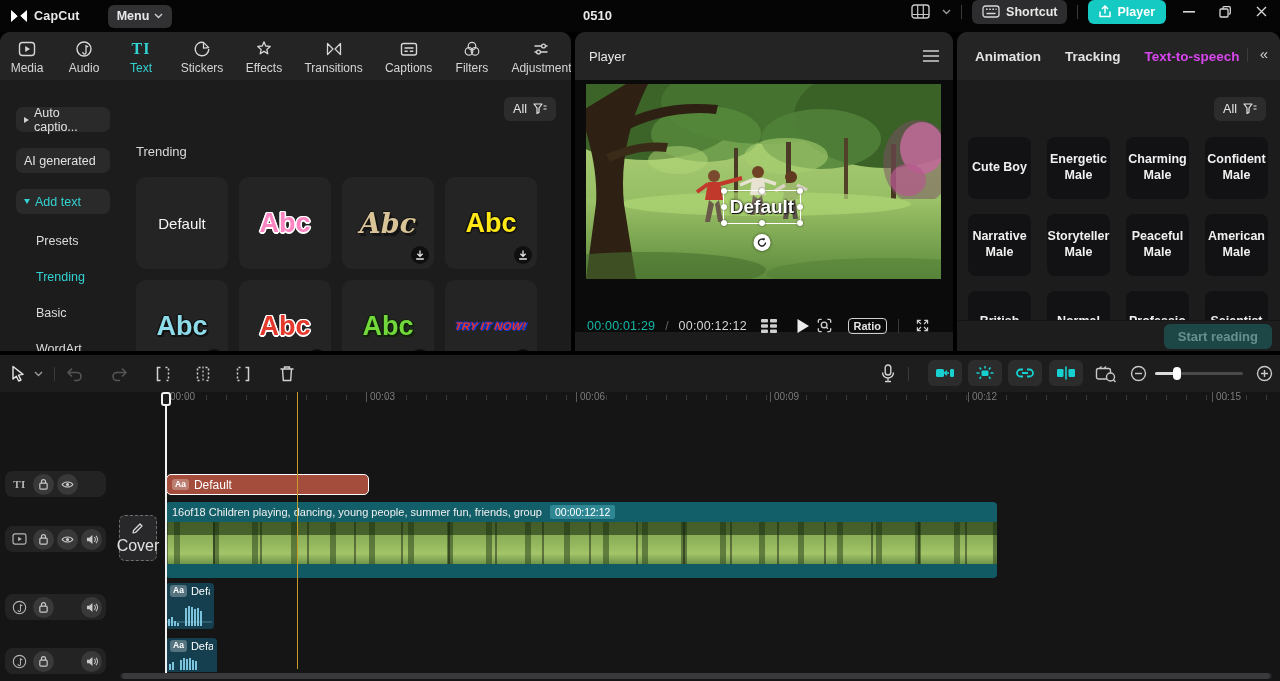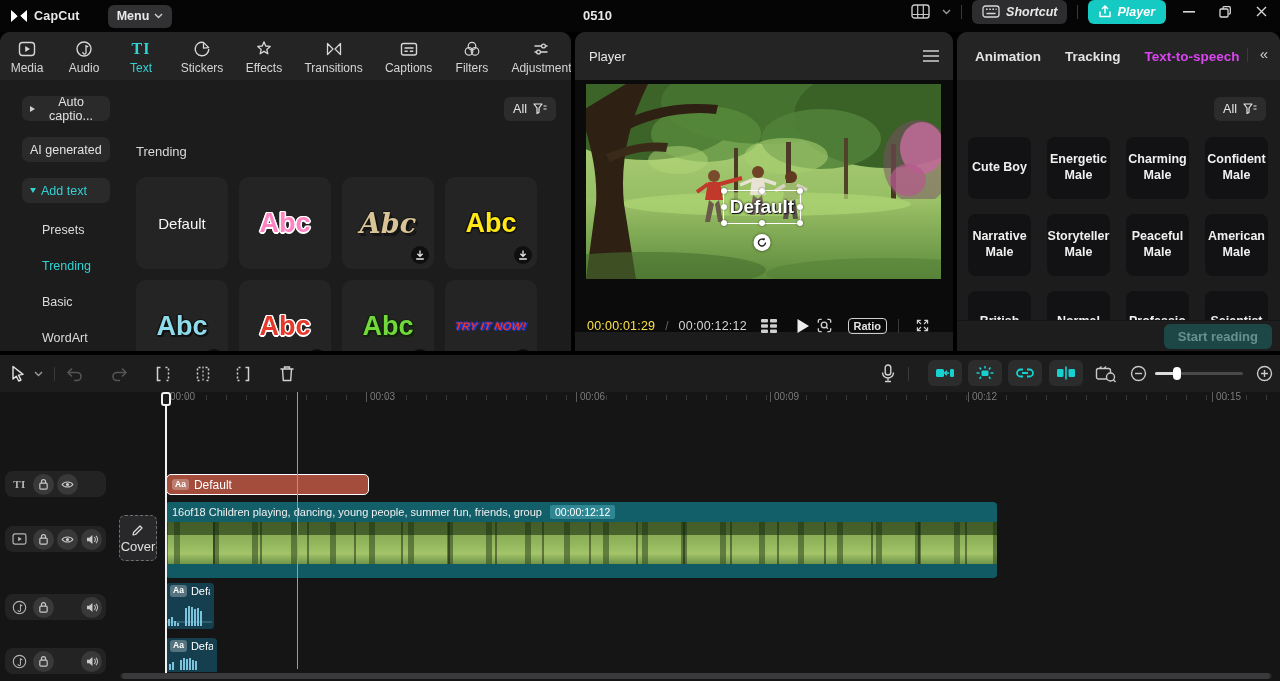--- a/index.html
+++ b/index.html
@@ -7,41 +7,41 @@
   body { position:relative; }
   .abs { position:absolute; }
   svg { display:block; }
 
   
   .topbar { position:absolute; left:0; top:0; width:1280px; height:32px; background:#050506; display:flex; align-items:center; }
   .logo { display:flex; align-items:center; gap:6px; padding:0 10px; }
   .logo-name { font-size:12.5px; font-weight:700; letter-spacing:.2px; }
   .menu-btn { display:flex; align-items:center; gap:5px; background:#313133; border-radius:6px; height:23px; padding:0 9px; margin-left:18px; font-size:12.5px; font-weight:700; }
   .proj-title { position:absolute; left:583px; top:8px; font-size:13px; font-weight:700; }
-  .topbar-right { position:absolute; right:6px; top:0; height:23px; display:flex; align-items:center; gap:10px;font-style:italic; }
+  .topbar-right { position:absolute; right:6px; top:0; height:23px; display:flex; align-items:center; gap:10px; }
   .vdiv { width:1px; height:14px; background:#3a3a3c; }
   .shortcut-btn { display:flex; align-items:center; gap:6px; background:#2d2d2f; border-radius:6px; height:24px; padding:0 10px; font-size:12.5px; font-weight:600; }
   .export-btn { display:flex; align-items:center; gap:6px; background:#14cac2; border-radius:6px; height:24px; padding:0 11px; font-size:12.5px; font-weight:700; color:#fff; }
   .winbtn { width:26px; height:26px; display:flex; align-items:center; justify-content:center; }
 
   
   .panel { position:absolute; top:32px; height:319px; background:#1c1c1d; border-radius:10px 10px 0 0; overflow:hidden; }
   .panel-head { height:48px; background:#242425; display:flex; align-items:center; }
 
   
   .ribbon { display:flex; align-items:flex-start; padding:6px 0 0 10px; gap:23px; height:48px; }
   .ribbon-item { display:flex; flex-direction:column; align-items:center; gap:2px; min-width:34px; }
   .ribbon-item .ric { height:21px; display:flex; align-items:center; justify-content:center; }
   .ribbon-item .rlabel { font-size:12px; color:#d6d6d7; }
   .ribbon-item.active .rlabel { color:#33d2d2; }
   .ti-glyph { font-family:"Liberation Serif",serif; font-size:16px; font-weight:600; color:#33d2d2; letter-spacing:1px; }
 
   
   .left-body { position:absolute; top:48px; left:0; right:0; bottom:0; }
-  .side { position:absolute; left:0; top:0; width:118px; bottom:0; padding:16px 8px 0 22px;text-align:center; }
+  .side { position:absolute; left:0; top:11px; width:118px; bottom:0; padding:16px 8px 0 16px; }
   .side-group { display:flex; align-items:center; gap:5px; background:#2a2a2b; border-radius:7px; height:25px; padding:0 8px; margin-bottom:16px; font-size:12.5px; color:#e2e2e2; }
   .side-group.cyan { color:#33d2d2; }
   .tri-r { width:0;height:0;border-left:5px solid #cfcfcf;border-top:3.5px solid transparent;border-bottom:3.5px solid transparent; }
   .tri-d { width:0;height:0;border-top:5px solid #33d2d2;border-left:3.5px solid transparent;border-right:3.5px solid transparent; }
   .side-sub { margin-top:14px; padding-left:20px; }
   .side-sub .sub-item { font-size:12.5px; color:#dcdcdc; height:22px; margin-bottom:14px; display:flex; align-items:center; }
   .side-sub .sub-item.active { color:#33d2d2; }
 
   .filter-btn { position:absolute; display:flex; align-items:center; gap:6px; background:#2c2c2d; border-radius:6px; height:24px; padding:0 9px; font-size:12.5px; color:#e6e6e6; }
   .section-title { position:absolute; left:136px; top:64px; font-size:13px; color:#d9d9d9; }
@@ -60,21 +60,21 @@
 
   
   .player-head { justify-content:space-between; padding:0 14px; font-size:13px; color:#e8e8e8; }
   .video-wrap { position:absolute; left:0; top:48px; width:378px; height:252px; background:#0b0b0c; }
   .video { position:absolute; left:11px; top:4px; width:355px; height:195px; overflow:hidden; }
   .sel-box { position:absolute; left:137px; top:106px; width:78px; height:34px; border:1.5px solid #fff; display:flex; align-items:center; justify-content:center; }
   .sel-box .otext { font-size:19px; font-weight:600; color:#fff; text-shadow:0 0 3px #000,1px 1px 0 #222; }
   .h { position:absolute; width:6px; height:6px; border-radius:50%; background:#fff; box-shadow:0 0 2px rgba(0,0,0,.7); transform:translate(-50%,-50%); }
   .rot { position:absolute; left:50%; top:calc(100% + 11px); transform:translate(-50%,0); width:17px; height:17px; border-radius:50%; background:#fff; display:flex; align-items:center; justify-content:center; box-shadow:0 0 3px rgba(0,0,0,.6); }
   .pcontrols { position:absolute; left:0; bottom:0; width:378px; height:51px; display:flex; align-items:center; padding:0 12px; gap:10px; }
-  .tc-cur { font-size:12.5px; color:#fde047; letter-spacing:.2px; }
+  .tc-cur { font-size:12.5px; color:#14b8a6; letter-spacing:.2px; }
   .tc-sep { font-size:12px; color:#666; }
   .tc-dur { font-size:12.5px; color:#d5d5d5; letter-spacing:.2px; }
   .pc-right { position:absolute; right:19px; display:flex; align-items:center; gap:11px; }
   .ratio-btn { border:1.5px solid #cfcfcf; border-radius:4px; font-size:11px; font-weight:700; color:#e3e3e3; padding:1px 5px; }
 
   
   .tts-head { padding:0 0 0 18px; gap:24px; font-size:13.5px; }
   .tts-tab { font-weight:700; color:#e3e3e3; }
   .tts-tab.active { color:#d946ef; }
   .voice-grid { position:absolute; left:11px; top:105px; width:300px; display:grid; grid-template-columns:repeat(4,63px); grid-auto-rows:62px; gap:15px 16px; }
@@ -96,21 +96,21 @@
     background-size:1162px 5px; background-repeat:no-repeat; background-position:48px 3px; }
   .rlab { position:absolute; top:0; display:flex; gap:3px; align-items:flex-start; }
   .rlab .tick { width:1px; height:10px; background:#5a5a5b; }
   .rlab .txt { font-size:10px; color:#7d7d7e; transform:translateY(-1px); }
 
   .hdrgrp { position:absolute; left:5px; width:101px; height:26px; background:#232324; border-radius:8px; display:flex; align-items:center; padding:0 4px; gap:3px; }
   .slot { width:22px; display:flex; justify-content:center; }
   .cic { width:21px; height:21px; border-radius:50%; background:#39393a; display:flex; align-items:center; justify-content:center; }
   .ti-small { font-family:"Liberation Serif",serif; font-size:11px; font-weight:600; color:#b5b5b6; letter-spacing:.5px; }
 
-  .cover-btn { position:absolute; left:119px; top:160px; width:38px; height:46px; background:#28282a; border:1px dashed #6f6f70; border-radius:6px; display:flex; flex-direction:column; align-items:center; justify-content:center; gap:2px; font-size:13px; color:#e0e0e0; }
+  .cover-btn { position:absolute; left:119px; top:160px; width:38px; height:46px; background:#28282a; border:1px dashed #6f6f70; border-radius:6px; display:flex; flex-direction:column; align-items:center; justify-content:center; gap:2px; font-size:16px; color:#e0e0e0; }
 
   .clip-text { position:absolute; left:166px; top:119px; width:203px; height:21px; background:#a44d3c; border:1.5px solid #fff; border-radius:5px; display:flex; align-items:center; gap:5px; padding:0 5px; z-index:2; }
   .aa-badge { background:rgba(255,255,255,.28); border-radius:3px; font-size:8.5px; font-weight:700; color:#fff; padding:1px 3px; line-height:1.1; }
   .clip-label { font-size:12px; color:#fff; white-space:nowrap; overflow:hidden; }
 
   .clip-video { position:absolute; left:166px; top:147px; width:831px; height:76px; border-radius:4px; overflow:hidden; }
   .cv-title { height:20px; background:#135f69; display:flex; align-items:center; padding:0 6px; gap:8px; }
   .cv-title .t { font-size:11px; color:#f0f0f0; white-space:nowrap; }
   .cv-title .dur { background:#2f8794; border-radius:2px; font-size:10.5px; color:#fff; padding:1px 5px; white-space:nowrap; }
   .cv-thumbs { height:42px;

